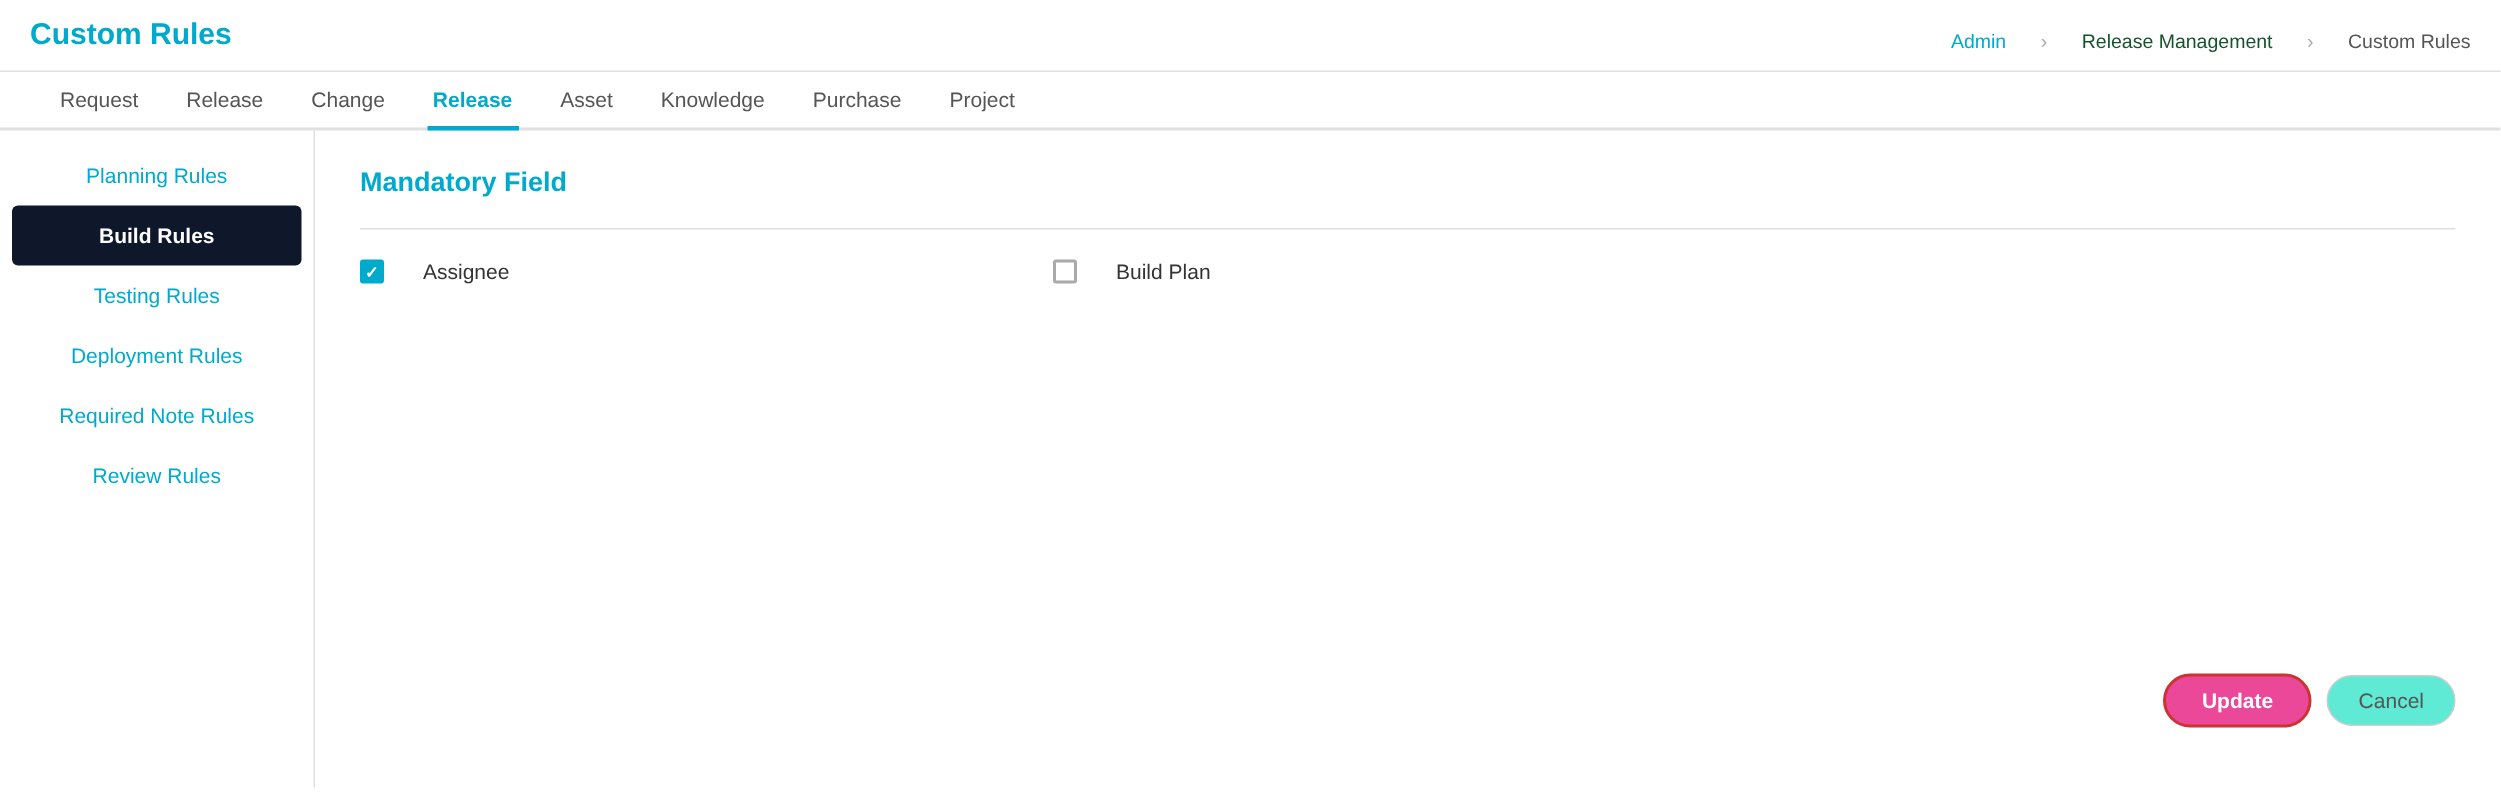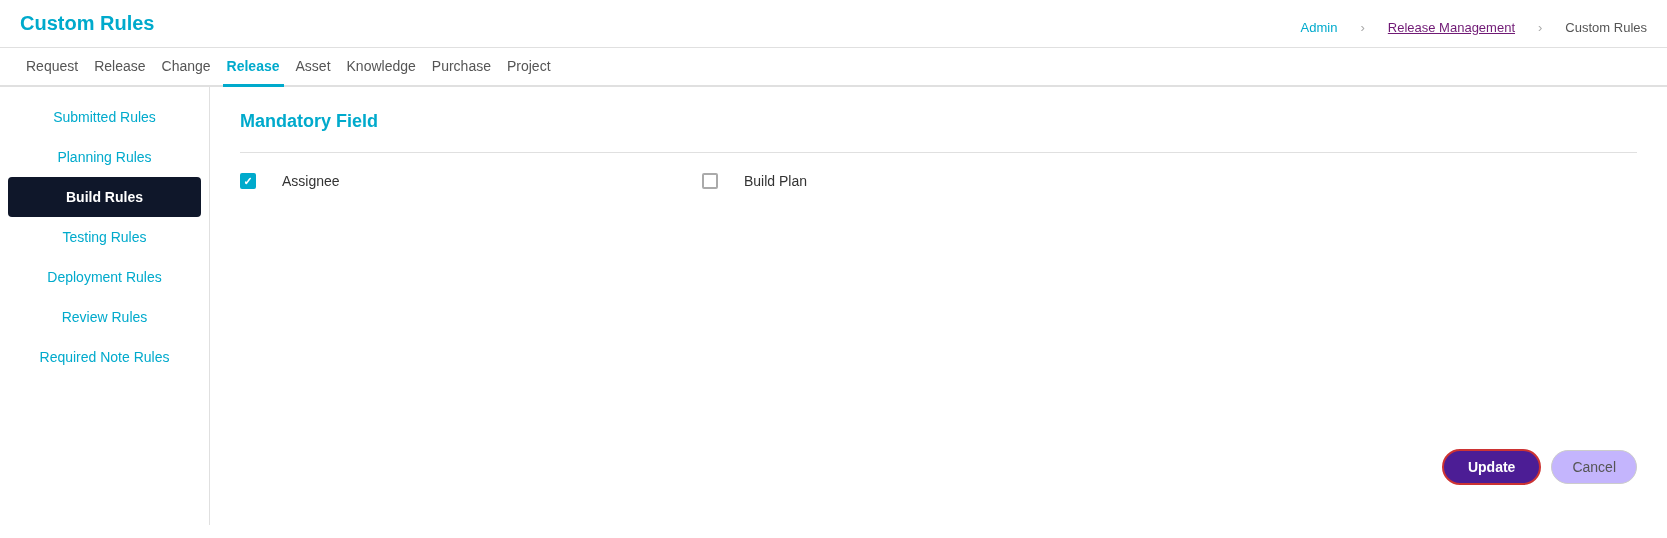--- a/index.html
+++ b/index.html
@@ -26,23 +26,23 @@
       color: #555;
     }
     .breadcrumb .separator {
       color: #aaa;
     }
 
     
     .nav-tabs {
       display: flex;
       align-items: center;
-      padding: 0 22px;
+      padding: 0 36px;
       border-bottom: 2px solid #e0e0e0;
-      gap: 8px;
+      gap: 24px;
     }
     .nav-tab {
       padding: 10px 4px;
       cursor: pointer;
       font-size: 14px;
       color: #555;
       border-bottom: 3px solid transparent;
       margin-bottom: -2px;
     }
     .nav-tab.active {
@@ -136,74 +136,73 @@
     
     .action-buttons {
       position: absolute;
       bottom: 40px;
       right: 30px;
       display: flex;
       align-items: center;
       gap: 10px;
     }
     .btn-update {
-      background: #4c1d95;
+      background: #ec4899;
       color: #fff;
       border: 2px solid #cc3333;
       border-radius: 20px;
       padding: 8px 24px;
       cursor: pointer;
       font-size: 14px;
       font-weight: 600;
     }
     .btn-cancel {
-      background: #c4b5fd;
+      background: #5eead4;
       color: #555;
       border: 1px solid #ccc;
       border-radius: 20px;
       padding: 8px 20px;
       cursor: pointer;
       font-size: 14px;
     }
   </style>
 </head>
 <body>
 
 <div class="top-header">
   <span class="app-title">Custom Rules</span>
   <div class="breadcrumb">
     <span style="color:#00aacc;cursor:pointer;">Admin</span>
     <span class="separator">›</span>
-    <span style="color:#701a75;cursor:pointer;text-decoration:underline;">Release Management</span>
+    <span style="color:#14532d;cursor:pointer;">Release Management</span>
     <span class="separator">›</span>
     <span style="color:#555;">Custom Rules</span>
   </div>
 </div>
 
 <div class="nav-tabs">
   <div class="nav-tab">Request</div>
   <div class="nav-tab">Release</div>
   <div class="nav-tab">Change</div>
   <div class="nav-tab active">Release</div>
   <div class="nav-tab">Asset</div>
   <div class="nav-tab">Knowledge</div>
   <div class="nav-tab">Purchase</div>
   <div class="nav-tab">Project</div>
 </div>
 
 <div class="main-layout">
 
   <div class="sidebar">
-    <div class="sidebar-item">Submitted Rules</div>
     <div class="sidebar-item">Planning Rules</div>
     <div class="sidebar-item active">Build Rules</div>
     <div class="sidebar-item">Testing Rules</div>
     <div class="sidebar-item">Deployment Rules</div>
+    <div class="sidebar-item">Required Note Rules</div>
     <div class="sidebar-item">Review Rules</div>
-    <div class="sidebar-item">Required Note Rules</div>
   </div>
 
   <div class="content-area">
     <div class="section-title">Mandatory Field</div>
     <hr class="section-divider">
 
     <div class="fields-grid">
 
       <div class="field-item">
         <div class="checkbox checked"></div>

